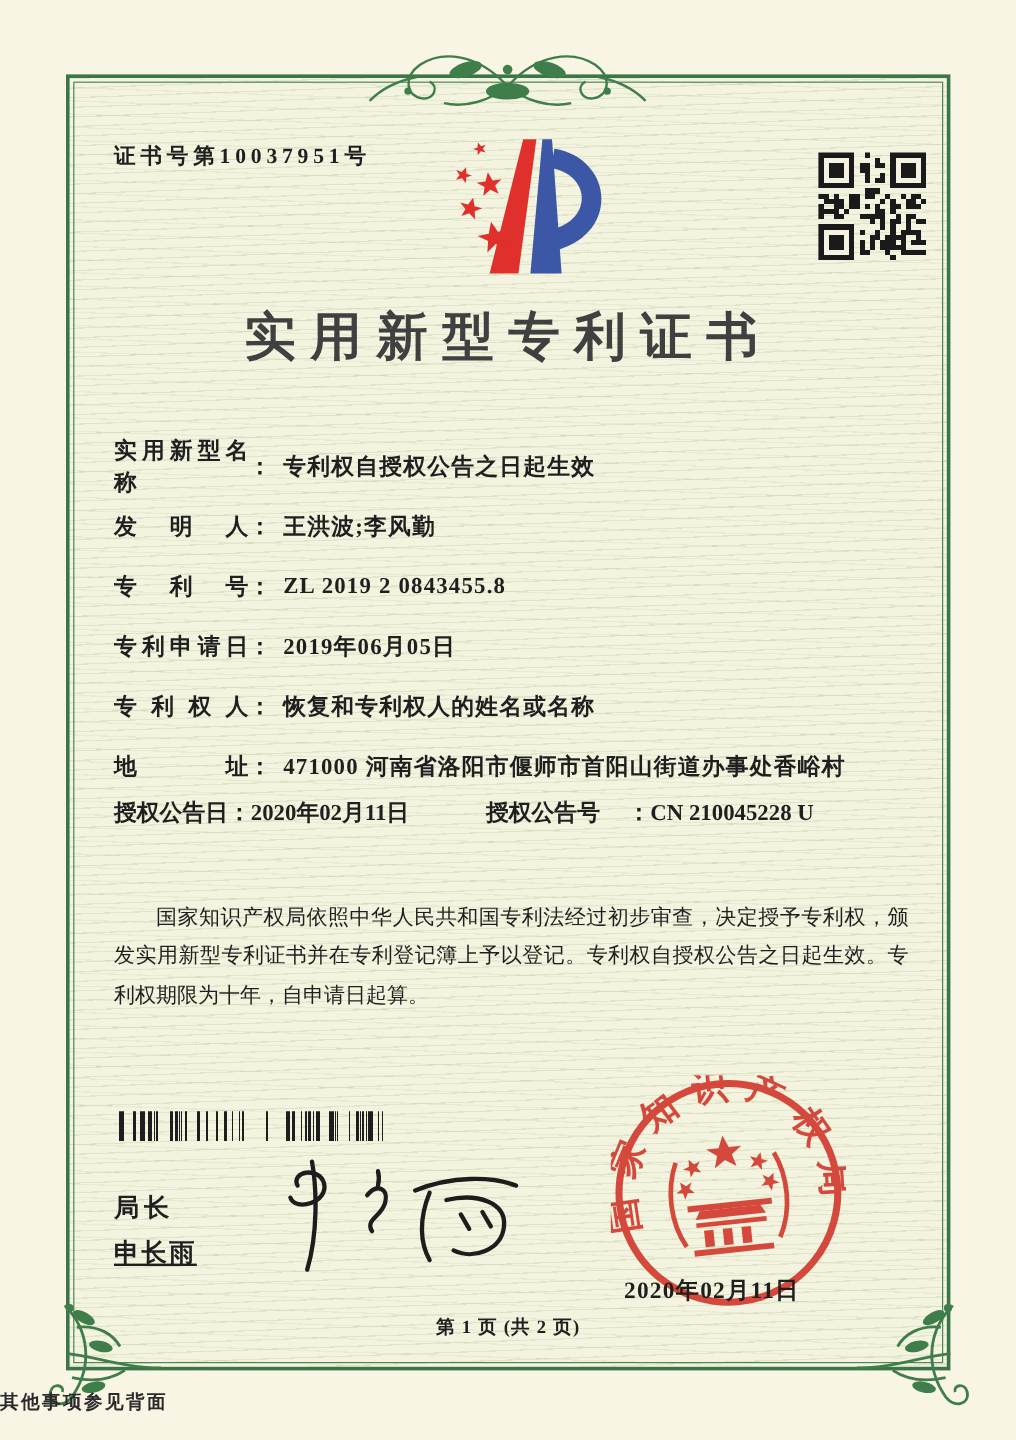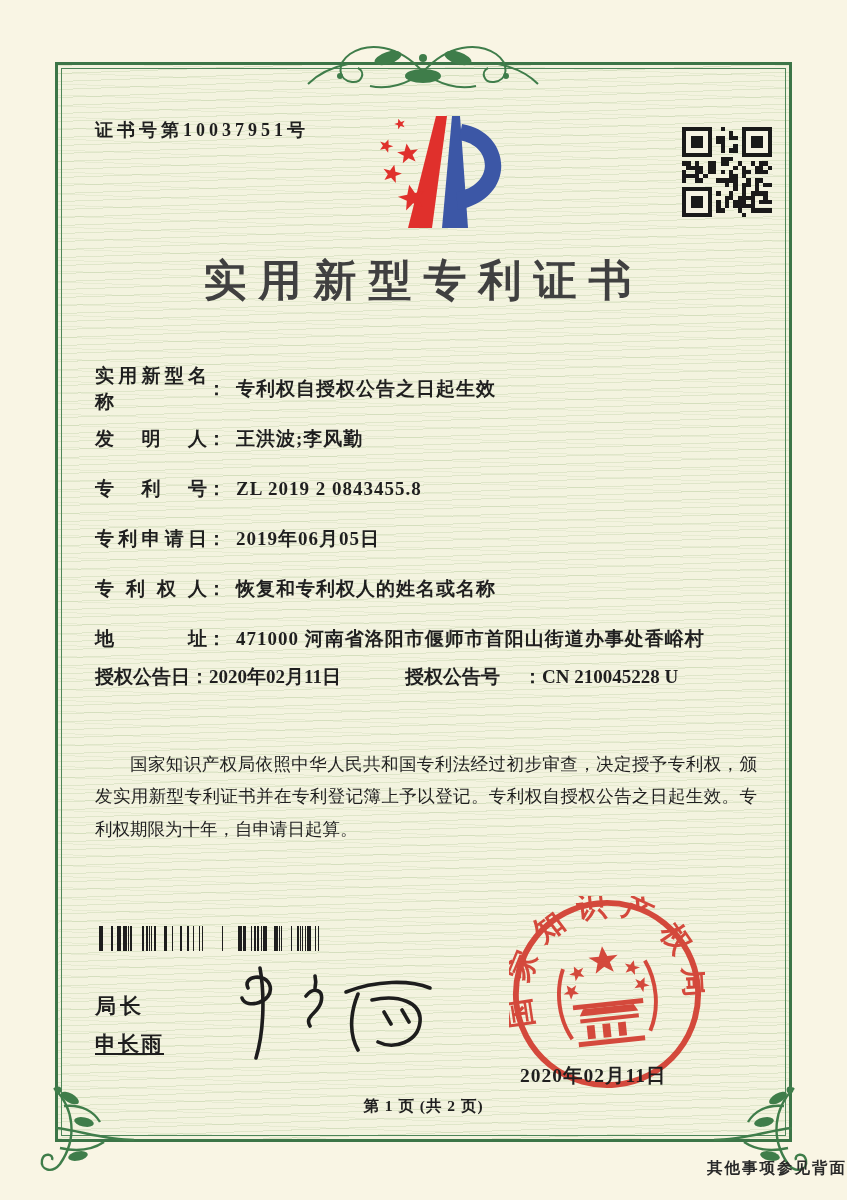--- a/index.html
+++ b/index.html
@@ -43,21 +43,21 @@
     font-size:17.5px;line-height:1.85;font-weight:500;text-align:justify;margin-top:40px;
   }
   .paras p{margin:0;text-indent:2em;}
   .barcode{position:absolute;left:95px;top:926px;width:228px;height:25px;}
   .sig{position:absolute;left:218px;top:962px;width:230px;height:100px;}
   .director-title{position:absolute;left:95px;top:992px;font-size:21px;font-weight:600;letter-spacing:4px;}
   .director-name{position:absolute;left:95px;top:1030px;font-size:21px;font-weight:600;letter-spacing:2px;text-decoration:underline;}
   .seal{position:absolute;left:509px;top:896px;width:196px;height:196px;opacity:0.92;}
   .seal-date{position:absolute;left:520px;top:1062px;font-size:19.5px;font-weight:600;letter-spacing:1px;}
   .page-info{position:absolute;left:0;top:1096px;width:100%;text-align:center;font-size:15.5px;font-weight:600;letter-spacing:1px;}
-  .back-note{position:absolute;left:0;top:1158px;width:100%;text-align:right;font-size:15.5px;font-weight:600;letter-spacing:2px;color:#2a2a2a;}
+  .back-note{position:absolute;left:0;top:1158px;width:100%;text-align:left;font-size:15.5px;font-weight:600;letter-spacing:2px;color:#2a2a2a;}
 </style>
 </head>
 <body>
 
 <div class="frame"></div>
 
 <svg class="ornament" style="left:288px;top:24px;" width="270" height="78" viewBox="0 0 270 78">
   <g fill="none" stroke="#3f7d4a" stroke-width="2">
     <path d="M135,48 C110,20 80,18 62,30 C48,40 50,56 64,58 C74,59 78,48 70,44"></path>
     <path d="M135,48 C160,20 190,18 208,30 C222,40 220,56 206,58 C196,59 192,48 200,44"></path>

